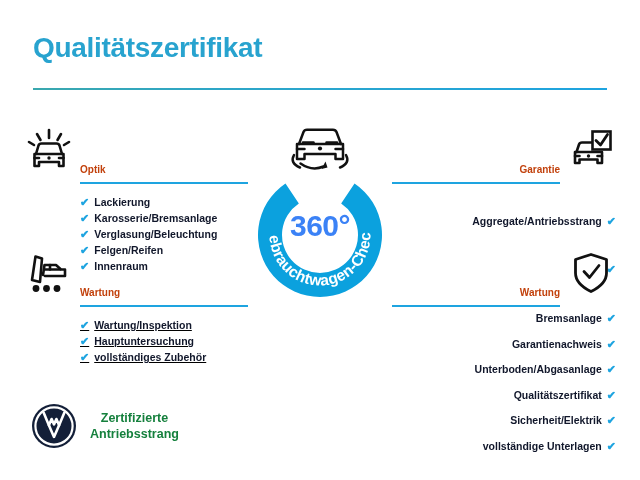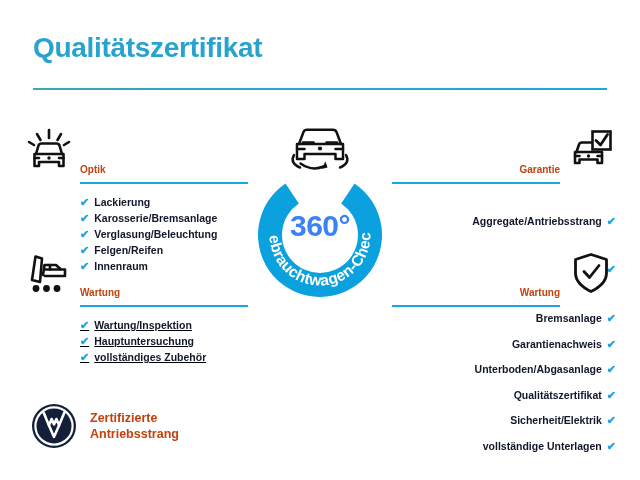--- a/index.html
+++ b/index.html
@@ -147,22 +147,23 @@
     left: 31px;
     top: 403px;
     display: flex;
     align-items: center;
   }
   .vw-mark { width: 46px; height: 46px; }
   .footer-text {
     margin-left: 13px;
     font-size: 12.5px;
     font-weight: bold;
-    color: #c2410c;
+    color: #15803d;
     line-height: 16px;
+    text-align: center;
   }
   .footer-text div { white-space: nowrap; }
 </style>
 </head>
 <body>
 
 <div id="page">
 
   <div class="page-title">Qualitätszertifikat</div>
   <div class="title-rule"></div>

